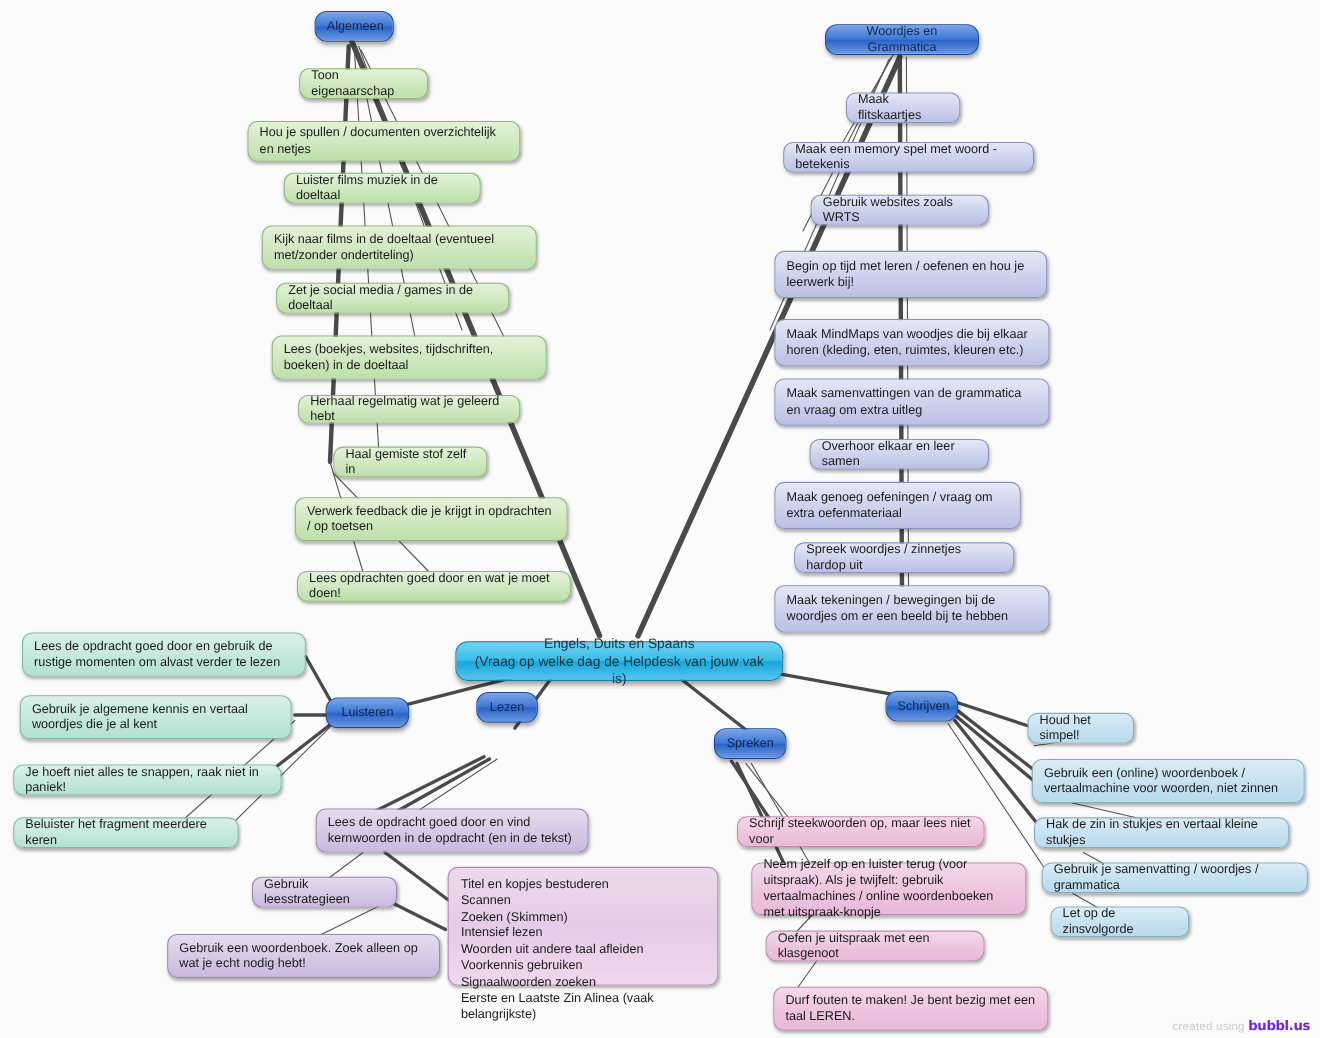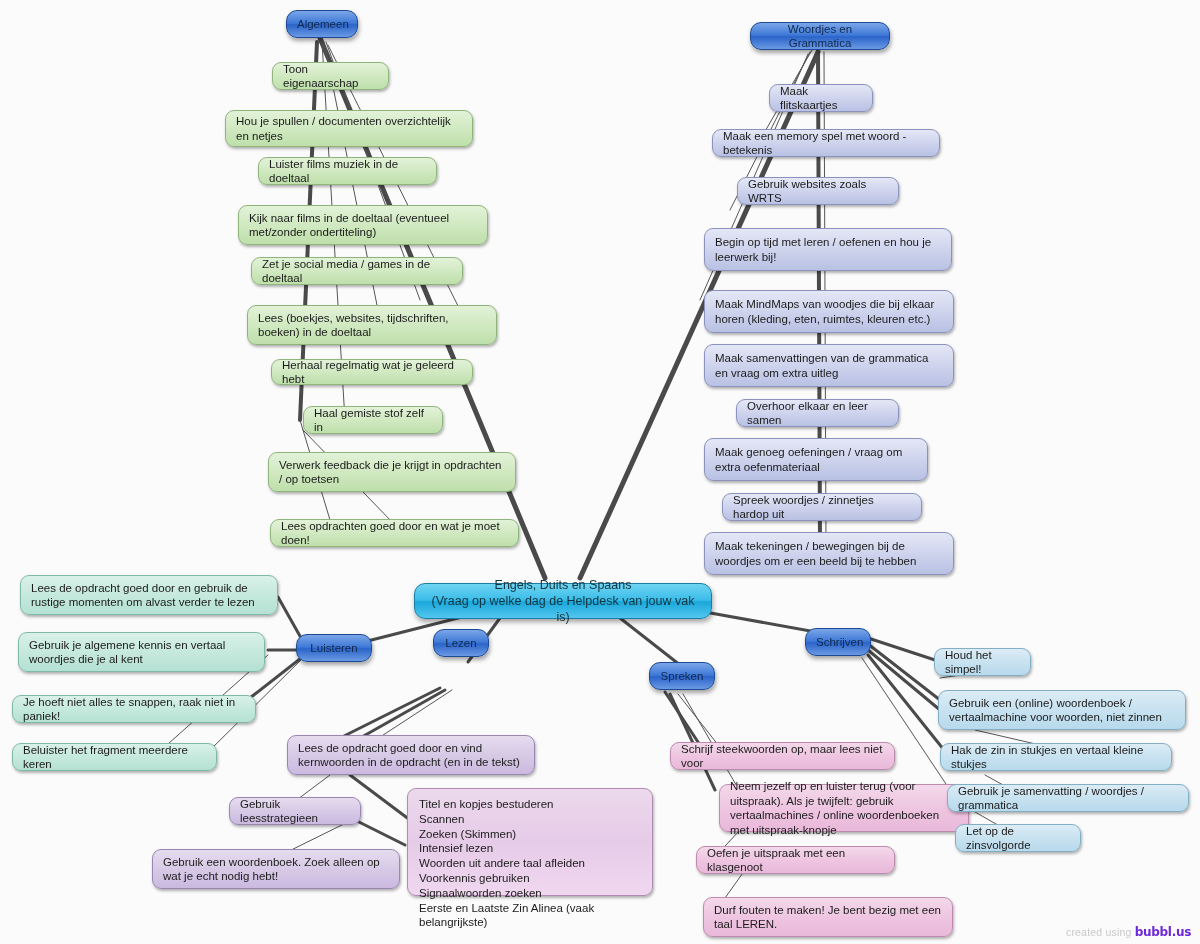--- a/index.html
+++ b/index.html
@@ -250,24 +250,24 @@
 Eerste en Laatste Zin Alinea (vaak belangrijkste)</span>
   </div>
 
   <div class="node n-branch" style="left:649px;top:662px;width:66px;height:28px;">
     <span class="txt">Spreken</span>
   </div>
 
   <div class="node p-pink" style="left:670px;top:742px;width:225px;height:28px;">
     <span class="txt">Schrijf steekwoorden op, maar lees niet voor</span>
   </div>
-  <div class="node p-pink" style="left:683px;top:784px;width:250px;height:48px;margin-left:36px;">
+  <div class="node p-pink" style="left:683px;top:784px;width:250px;height:48px;">
     <span class="txt">Neem jezelf op en luister terug (voor uitspraak). Als je twijfelt: gebruik vertaalmachines / online woordenboeken met uitspraak-knopje</span>
   </div>
-  <div class="node p-pink" style="left:696px;top:846px;width:199px;height:28px;">
+  <div class="node p-pink" style="left:696px;top:846px;width:199px;height:28px;border-radius:10px;">
     <span class="txt">Oefen je uitspraak met een klasgenoot</span>
   </div>
   <div class="node p-pink" style="left:703px;top:897px;width:250px;height:40px;">
     <span class="txt">Durf fouten te maken! Je bent bezig met een taal LEREN.</span>
   </div>
 
   <div class="node n-branch" style="left:805px;top:628px;width:66px;height:28px;">
     <span class="txt">Schrijven</span>
   </div>
 

